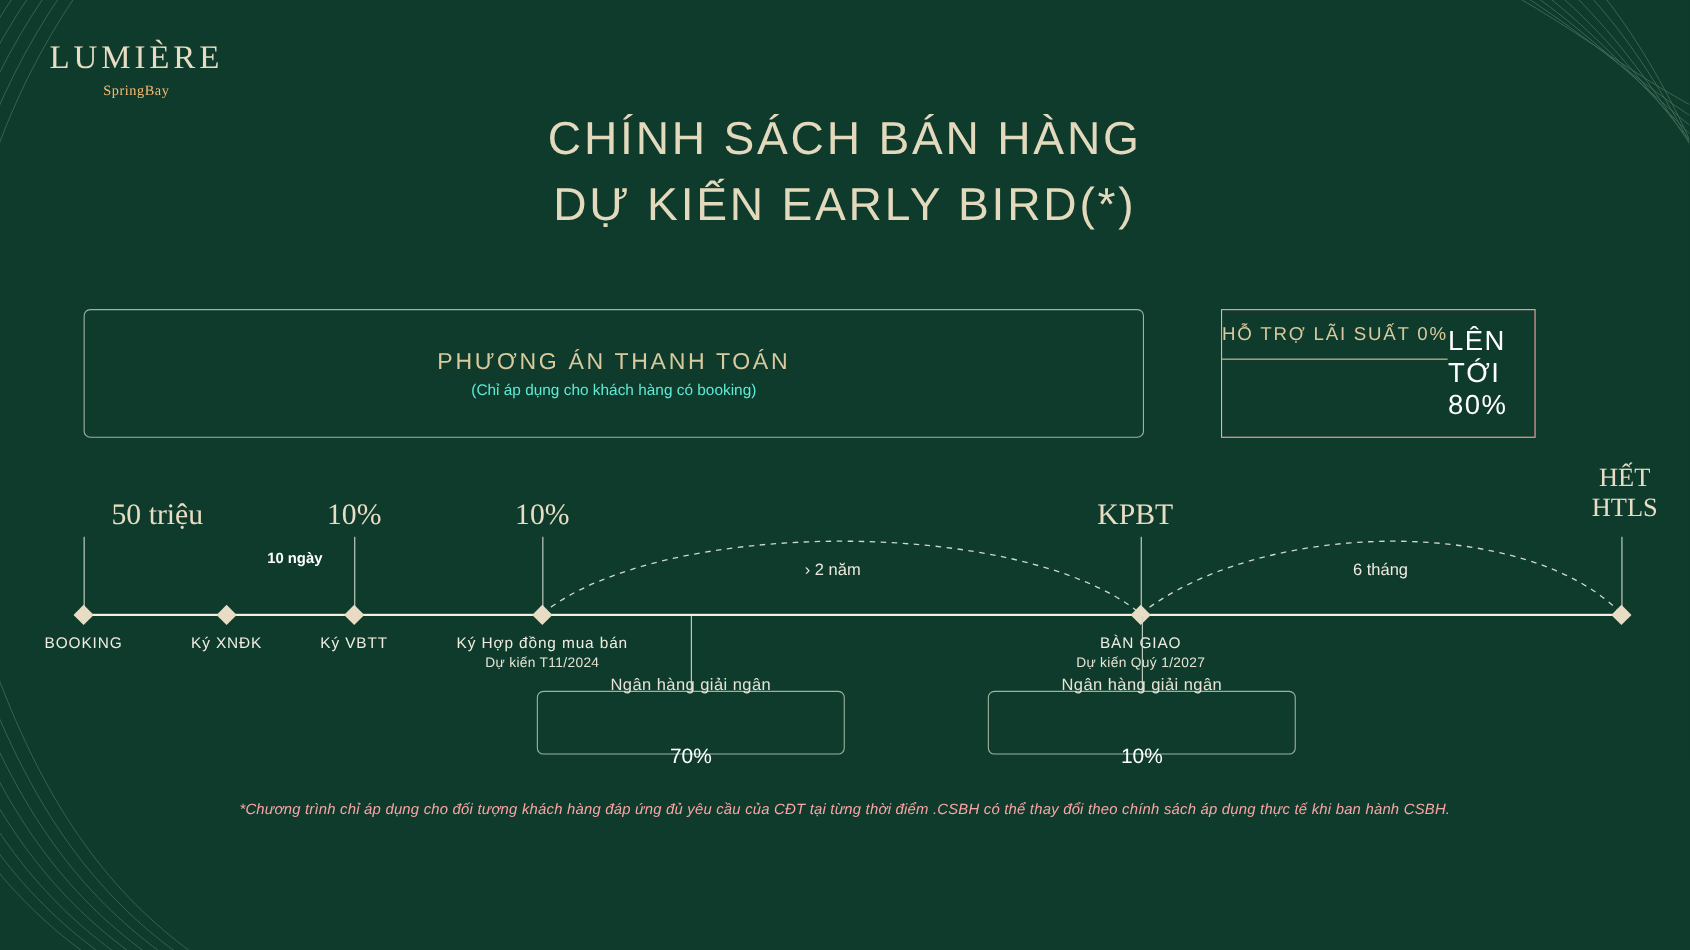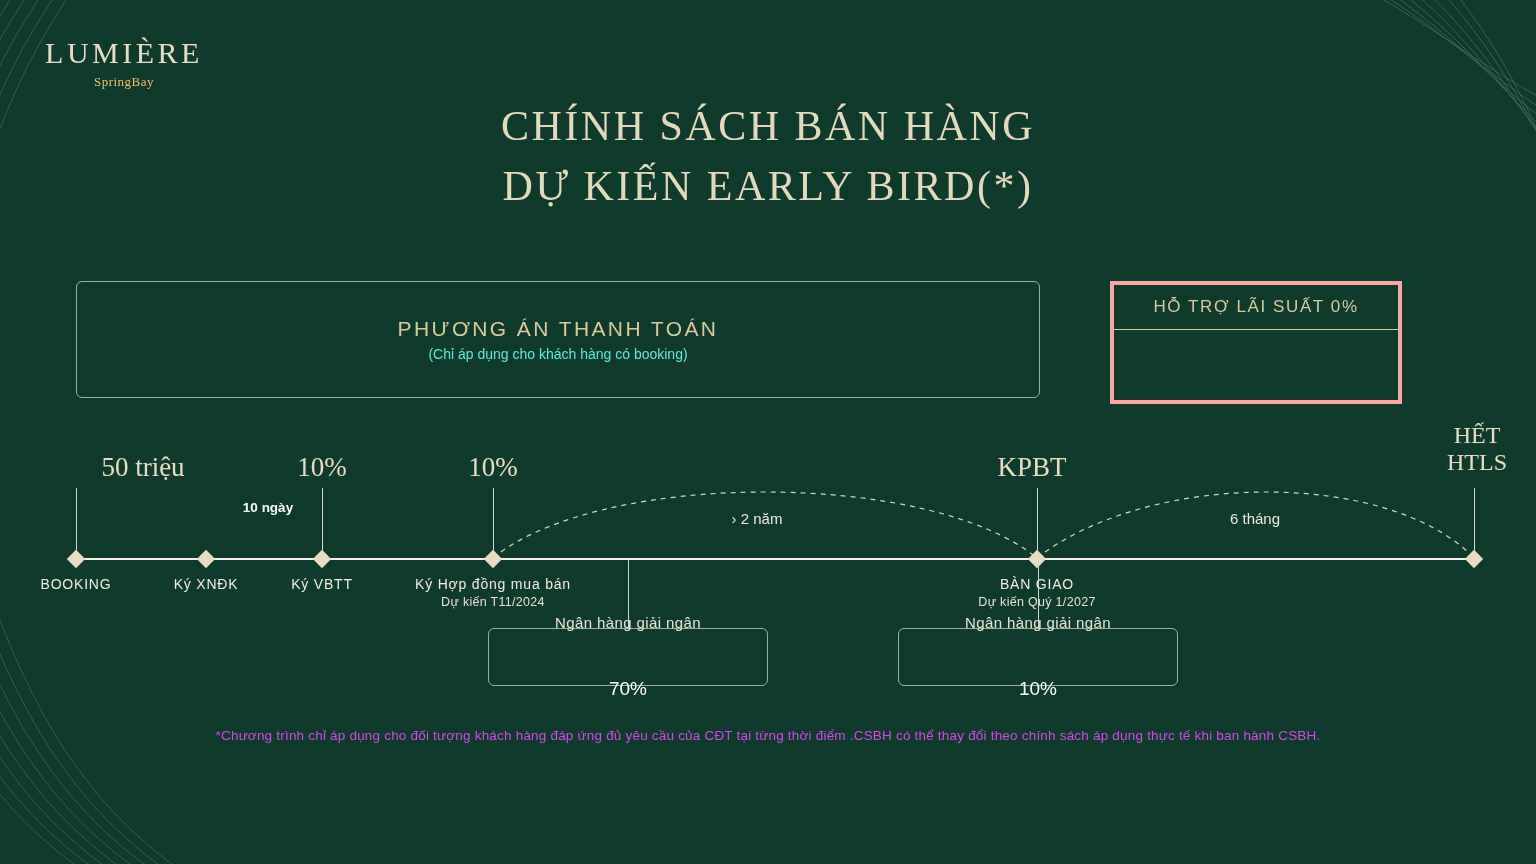--- a/index.html
+++ b/index.html
@@ -52,21 +52,21 @@
   
   .title-block {
     position: absolute;
     top: 96px;
     left: 0;
     width: 1536px;
     text-align: center;
   }
   .title-line {
     color: #e3d9bd;
-    font-family: Liberation Serif, serif;
+    font-family: Liberation Sans, sans-serif;
     font-size: 42px;
     letter-spacing: 2.5px;
     line-height: 60px;
     font-weight: 400;
   }
 
   
   .pay-box {
     position: absolute;
     left: 76px;
@@ -97,23 +97,23 @@
     font-size: 14px;
   }
 
   
   .support-box {
     position: absolute;
     left: 1110px;
     top: 281px;
     width: 284px;
     height: 115px;
-    border: 4px solid #fca5a5;
-    display: flex;
-    flex-direction: column;
+    border: 1px solid #fca5a5;
+    display: flex;
+    flex-direction: row;
   }
   .support-top {
     height: 44px;
     border-bottom: 1px solid #d9c99c;
     display: flex;
     align-items: center;
     justify-content: center;
   }
   .support-top span {
     color: #d9c99c;
@@ -237,23 +237,24 @@
     text-align: center;
     transform: translateX(-50%);
   }
 
   .footnote {
     position: absolute;
     top: 728px;
     left: 0;
     width: 1536px;
     text-align: center;
-    color: #d946ef;
+    color: #fca5a5;
     font-size: 13.5px;
     letter-spacing: .2px;
+    font-style: italic;
   }
 </style>
 </head>
 <body>
 
 <div id="page">
 
   <svg class="corner-lines tr" viewBox="0 0 420 300">
     <g fill="none" stroke="#8fae97" stroke-width="0.8" opacity="0.75">
       <path d="M130,-10 C250,30 330,110 420,150"></path>
@@ -292,20 +293,23 @@
 
   <div class="pay-box">
     <div class="pay-title">PHƯƠNG ÁN THANH TOÁN</div>
     <div class="pay-note">(Chỉ áp dụng cho khách hàng có booking)</div>
   </div>
 
   <div class="support-box">
     <div class="support-top">
       <span>HỖ TRỢ LÃI SUẤT 0%</span>
     </div>
+    <div class="support-bottom">
+      <span>LÊN TỚI 80%</span>
+    </div>
   </div>
 
   <div class="timeline">
 
     <svg width="1536" height="320" style="position:absolute;left:0;top:0">
       <path d="M493,148 C600,60 930,60 1037,148" fill="none" stroke="#cfd8cd" stroke-width="1.2" stroke-dasharray="5,5"></path>
       <path d="M1037,148 C1150,60 1390,60 1474,148" fill="none" stroke="#cfd8cd" stroke-width="1.2" stroke-dasharray="5,5"></path>
     </svg>
 
     <div class="axis"></div>

